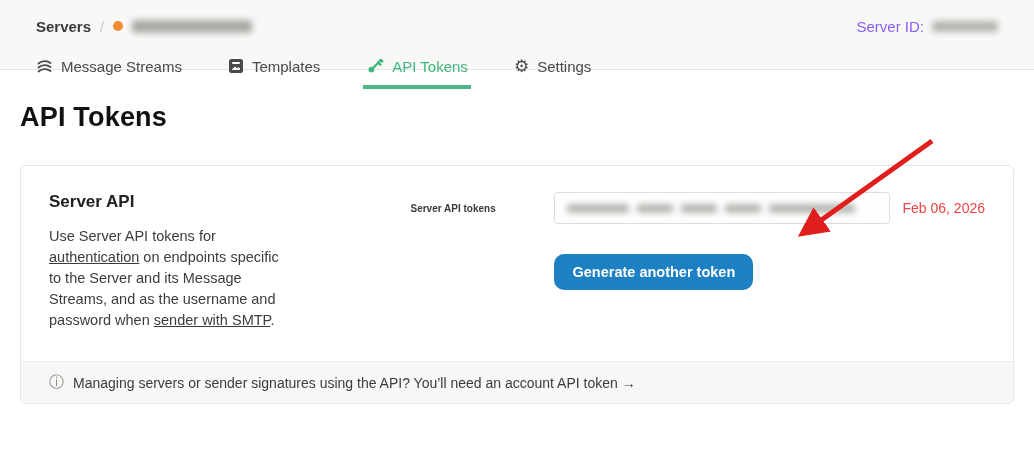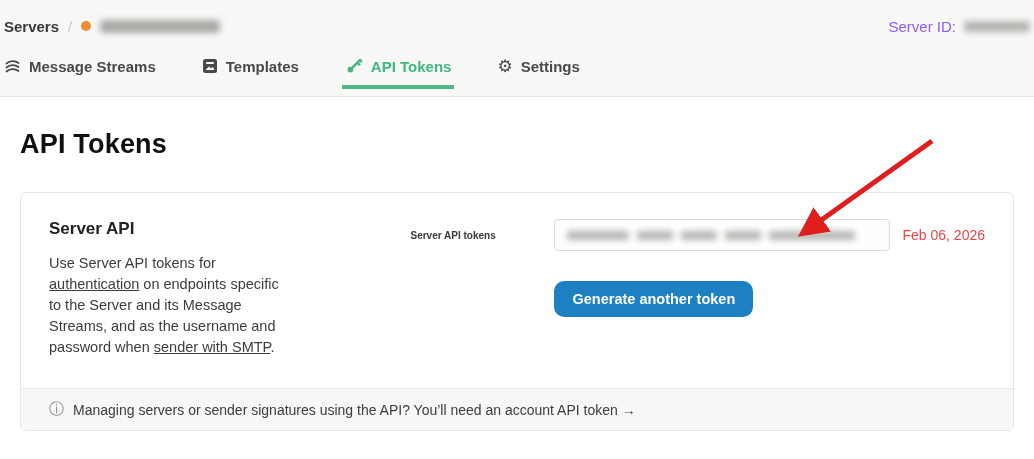--- a/index.html
+++ b/index.html
@@ -8,43 +8,43 @@
     font-family:"Liberation Sans", sans-serif;
     background:#ffffff;
     color:#3d3c3a;
     position:relative;
     overflow:hidden;
   }
   
   .header {
     background:#f8f8f7;
     border-bottom:1px solid #e4e4e2;
-    height:97px;
-    padding:0 4px;
+    height:70px;
+    padding:0 36px;
   }
   .breadcrumb-row {
     height:44px;
     display:flex; align-items:center; justify-content:space-between;
     padding-top:8px;
   }
   .breadcrumb { display:flex; align-items:center; gap:9px; }
   .crumb-root { font-weight:bold; font-size:15px; color:#3a3938; }
   .crumb-sep { color:#c9c9c6; font-size:15px; }
   .orange-dot { width:10px; height:10px; border-radius:50%; background:#f08b33; display:inline-block; }
   .blob { display:inline-block; background:#b3b3af; border-radius:3px; filter:blur(3px); }
   .server-name-blob { width:120px; height:13px; background:#a9a9a5; }
   .server-id { display:flex; align-items:center; gap:8px; color:#8b5cf6; font-size:15px; }
   .server-id-blob { width:66px; height:11px; }
   
   .tabs-row { display:flex; height:44px; align-items:center; }
   .tab {
     display:flex; align-items:center; gap:8px;
     margin-right:46px; height:100%;
     position:relative;
-    font-weight:bold; font-size:15px; color:#4a4947;
+    font-weight:normal; font-size:15px; color:#4a4947;
     cursor:pointer;
   }
   .tab.active { color:#3fb77e; }
   .tab.active::after {
     content:""; position:absolute; left:-3px; right:-3px; bottom:-1px;
     height:4px; background:#4cb985;
   }
   .tab .ticon { display:inline-flex; align-items:center; }
   .gear-glyph { font-size:17px; line-height:1; color:#4a4947; font-family:"DejaVu Sans", sans-serif; }
   

